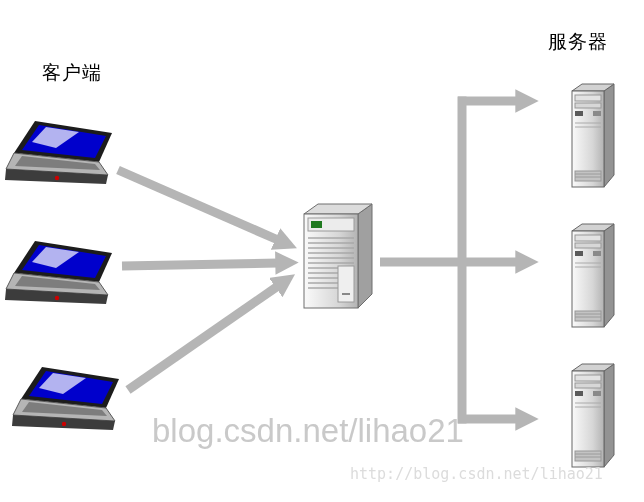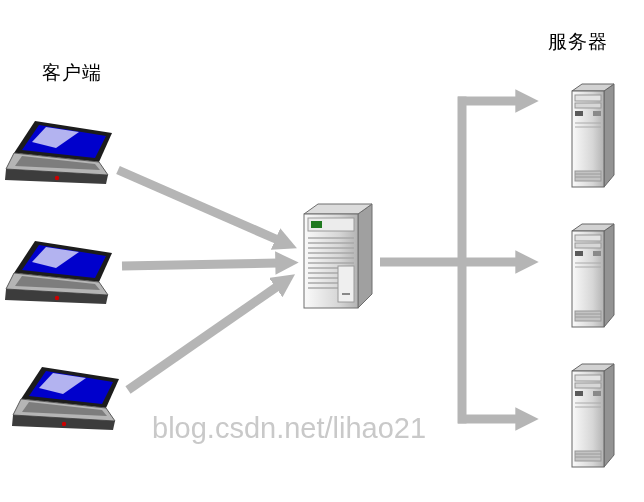--- a/index.html
+++ b/index.html
@@ -37,21 +37,21 @@
     color: #000000;
     letter-spacing: 1px;
     white-space: nowrap;
   }
   .label-clients      { left: 42px;  top: 60px; }
   .label-lb           { left: 282px; top: 155px; }
   .label-servers      { left: 548px; top: 29px; }
   .watermark-center {
     position: absolute;
     left: 152px; top: 412px;
-    font-size: 29px;
+    font-size: 33px;
     color: #c9c9c9;
     white-space: nowrap;
   }
   .watermark-bottom {
     position: absolute;
     left: 350px; top: 465px;
     font-size: 15px;
     font-family: "DejaVu Sans Mono", "Liberation Mono", monospace;
     color: #dcdcdc;
     white-space: nowrap;
@@ -175,14 +175,15 @@
         <use href="#sym-server"></use>
       </svg>
   </div>
   <div class="icon server-3">
     <svg width="48" height="106">
         <use href="#sym-server"></use>
       </svg>
   </div>
 
   <div class="watermark-center">blog.csdn.net/lihao21</div>
+  <div class="watermark-bottom">http://blog.csdn.net/lihao21</div>
 
 </div>
 
 </body></html>

